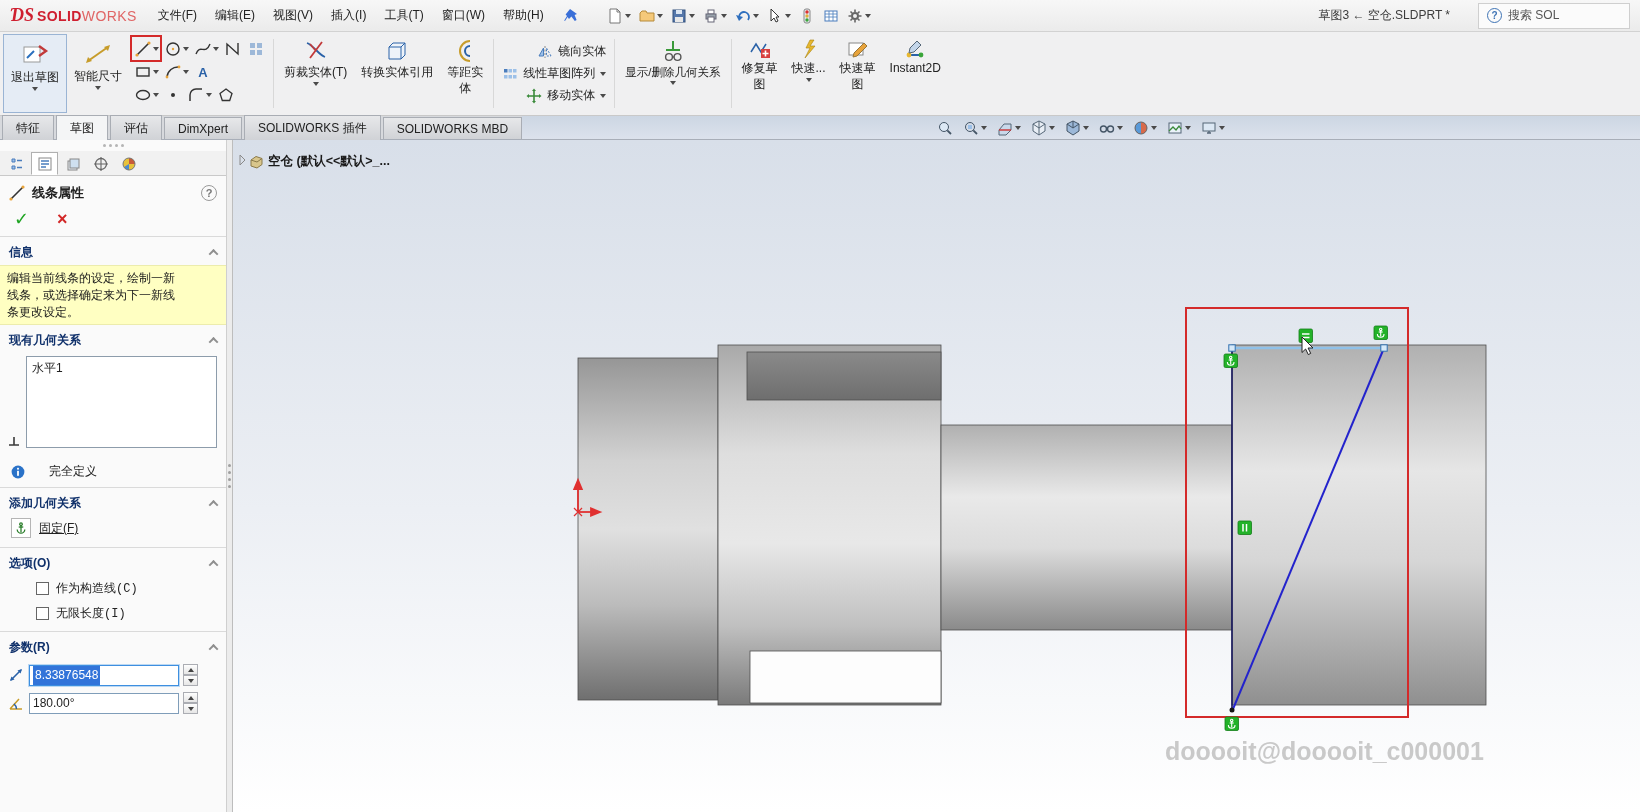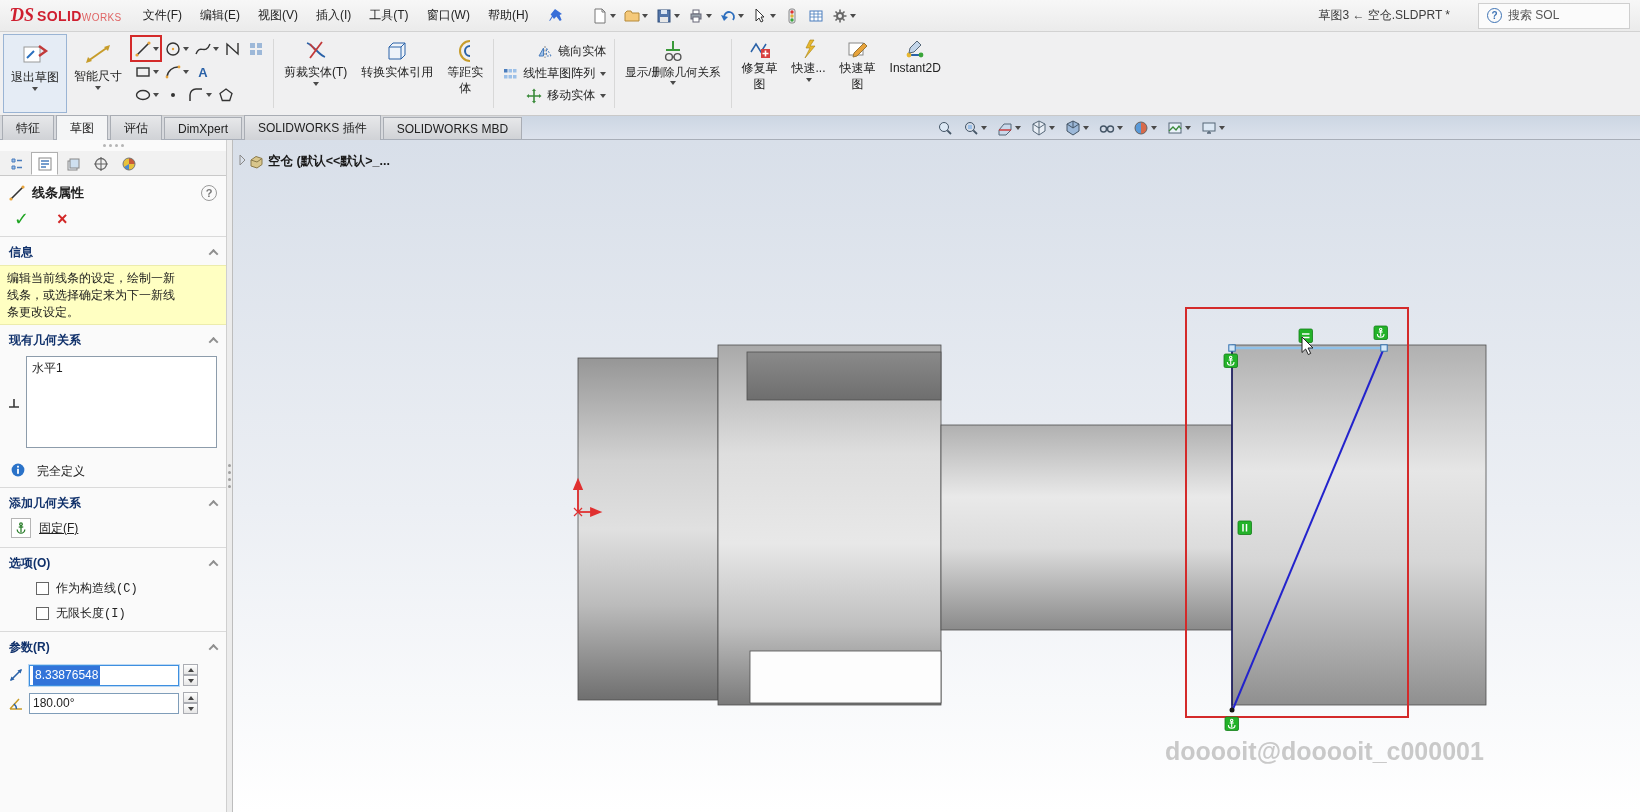--- a/index.html
+++ b/index.html
@@ -8,21 +8,21 @@
   svg{display:block;}
   .i16{width:16px;height:16px;} .i18{width:18px;height:18px;} .i22{width:22px;height:22px;}
   .i26{width:26px;height:26px;} .i30{width:30px;height:30px;} .i14{width:14px;height:14px;}
 
   
   .titlebar{height:32px;display:flex;align-items:center;background:linear-gradient(#f7f7f7,#ebebeb);
     border-bottom:1px solid #d2d2d2;padding:0 10px;white-space:nowrap;}
   .logo{display:flex;align-items:baseline;margin-right:12px;}
   .logo-ds{font-style:italic;font-weight:bold;font-size:18px;color:#cf1e2f;margin-right:3px;font-family:"Liberation Serif",serif;}
   .logo-solid{font-weight:bold;color:#cf1e2f;font-size:14px;letter-spacing:.4px;}
-  .logo-works{color:#e06565;font-size:10px;letter-spacing:.4px;}
+  .logo-works{color:#e06565;font-size:14px;letter-spacing:.4px;}
   .menus{display:flex;}
   .menu-item{padding:6px 9px;cursor:default;}
   .pin{margin:0 10px;}
   .qat{display:flex;align-items:center;gap:4px;margin-left:16px;}
   .tool{display:flex;align-items:center;gap:2px;padding:2px 2px;}
   .tri-down{display:inline-block;width:0;height:0;border-left:3.5px solid transparent;border-right:3.5px solid transparent;border-top:4px solid #4a4a4a;}
   .doc-title{margin-left:auto;color:#3c3c3c;}
   .search-box{margin-left:28px;display:flex;align-items:center;gap:6px;background:#fbfbfb;
     border:1px solid #cfcfcf;height:26px;padding:0 8px;min-width:152px;color:#555;}
   .help-circ-s{width:15px;height:15px;border-radius:50%;border:1px solid #3f74b5;color:#3f74b5;
@@ -62,23 +62,23 @@
   .phead{display:flex;align-items:center;gap:7px;padding:8px 9px 5px;font-weight:bold;font-size:13px;}
   .help-circ{margin-left:auto;width:16px;height:16px;border-radius:50%;border:1px solid #9a9a9a;color:#777;
     display:flex;align-items:center;justify-content:center;font-size:11px;}
   .okrow{display:flex;align-items:center;gap:28px;padding:3px 14px 8px;border-bottom:1px solid #dadada;}
   .ok-check{color:#1ea422;font-size:18px;font-weight:bold;line-height:1;}
   .ok-x{color:#d22727;font-size:18px;font-weight:bold;line-height:1;}
   .sechead{display:flex;align-items:center;padding:7px 9px 4px;font-weight:bold;color:#10316b;}
   .chev{margin-left:auto;width:7px;height:7px;border-left:2px solid #8f8f8f;border-top:2px solid #8f8f8f;
     transform:rotate(45deg) translate(1px,1px);}
   .infobox{background:#ffffc2;padding:4px 7px;line-height:1.4;color:#1a1a1a;border-top:1px solid #ececad;border-bottom:1px solid #ececad;}
-  .rel-wrap{display:flex;align-items:center;padding:3px 9px 8px 7px;gap:5px;}
+  .rel-wrap{display:flex;align-items:flex-end;padding:3px 9px 8px 7px;gap:5px;}
   .rel-listbox{flex:1;height:92px;background:#fff;border:1px solid #8d9cab;padding:3px 5px;}
-  .statusrow{display:flex;gap:12px;padding:7px 11px;border-bottom:1px solid #dadada;}
+  .statusrow{display:flex;align-items:center;gap:24px;padding:7px 11px;border-bottom:1px solid #dadada;}
   .fixrow{display:flex;align-items:center;gap:8px;padding:2px 11px 9px;border-bottom:1px solid #dadada;text-decoration:underline;}
   .iconbox{width:20px;height:20px;border:1px solid #b5b5b5;background:#fff;display:flex;align-items:center;justify-content:center;}
   .cbrow{display:flex;align-items:center;gap:7px;padding:4px 8px 4px 36px;font-family:Liberation Mono, monospace;}
   .cb{width:13px;height:13px;border:1px solid #666;background:#fff;flex:none;}
   .optsec{border-bottom:1px solid #dadada;padding-bottom:5px;}
   .paramrow{display:flex;align-items:center;gap:4px;padding:4px 4px 2px 7px;}
   .pinput{width:150px;height:21px;border:1px solid #7f9db9;background:#fff;display:flex;align-items:center;padding:0 3px;overflow:hidden;}
   .pinput.focus{border:1px solid #3d8fe0;box-shadow:0 0 0 1px #bcd8f2;}
   .selected-text{background:#3274d9;color:#fff;padding:8px 2px;}
   .spin{display:flex;flex-direction:column;width:15px;height:22px;}

